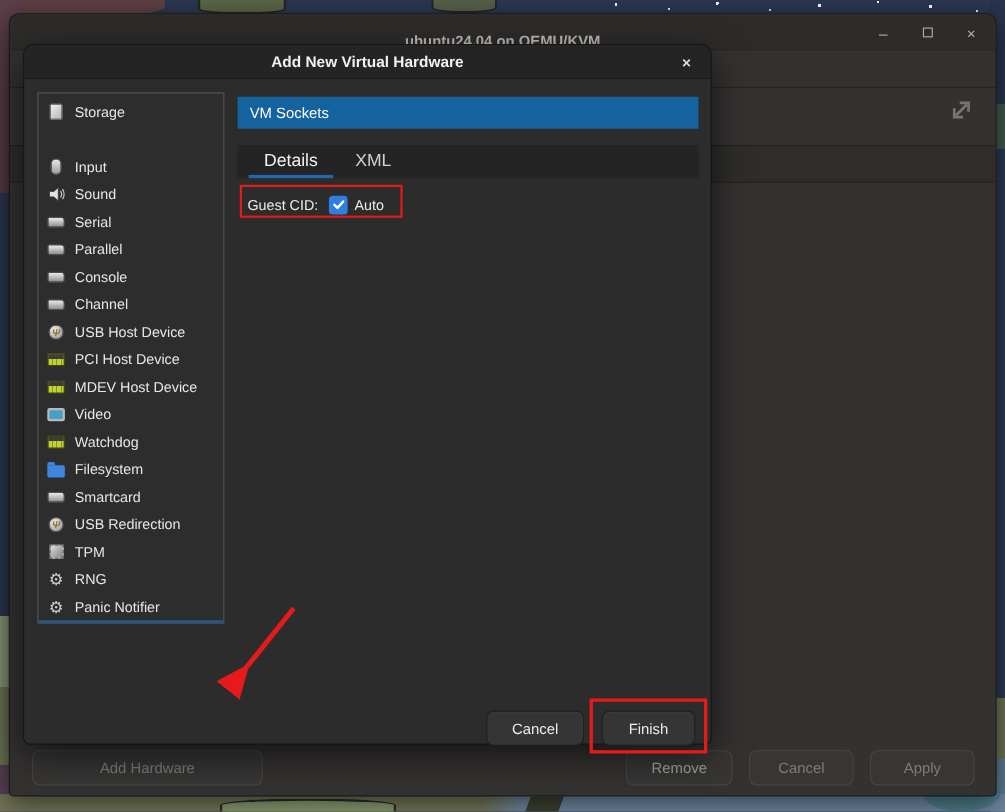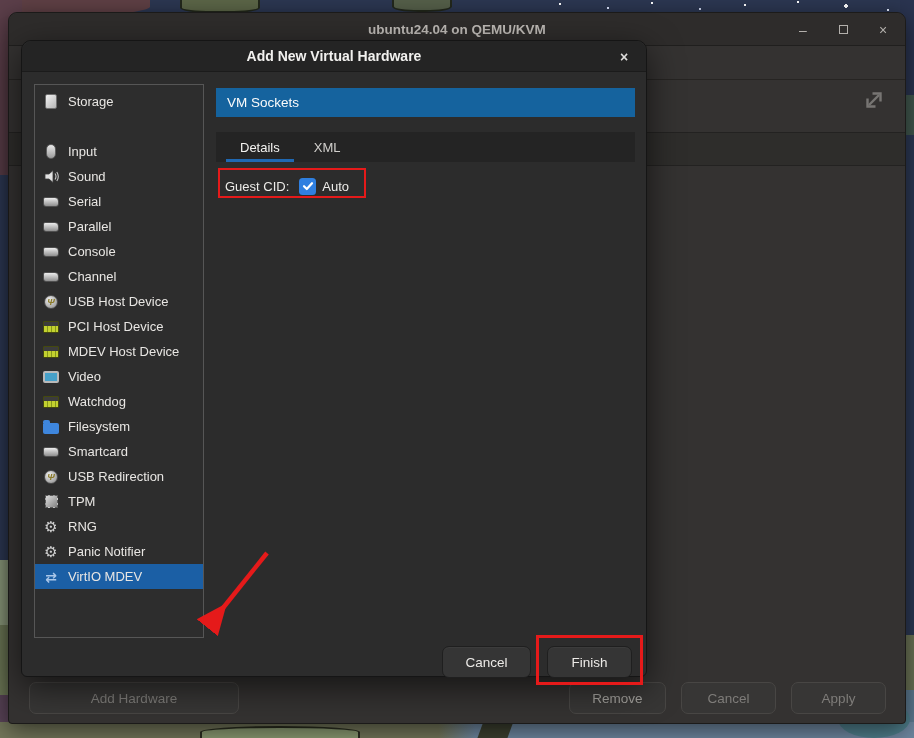--- a/index.html
+++ b/index.html
@@ -28,21 +28,21 @@
   .wp-bottom { left:0; top:722px; width:914px; height:16px;
     background:linear-gradient(90deg,#73765a 0 48%,#6e87a0 52% 100%);}
   .wp-bottom-shape1 { left:200px; top:726px; width:160px; height:12px; background:#8a9a72; border-radius:50% 50% 0 0; border:2px solid #2a2d20; border-bottom:none;}
   .wp-bottom-shape2 { left:480px; top:724px; width:30px; height:14px; background:#3c4030; transform:skewX(-20deg);}
   .wp-bottom-circle { left:838px; top:700px; width:72px; height:38px; background:#4f7f8c; border-radius:50%;}
 
   
   .vm-window { position:absolute; left:8px; top:12px; width:898px; height:712px;
     background:#343231; border-radius:9px 9px 4px 4px; box-shadow:0 6px 24px rgba(0,0,0,.55); border:1px solid #1c1b1a;}
   .vm-titlebar { position:absolute; left:0; top:0; width:100%; height:33px; background:#2e2c2b;
-    border-radius:9px 9px 0 0; border-bottom:1px solid #201f1e; display:flex; align-items:center; justify-content:center;}
+    border-radius:9px 9px 0 0; border-bottom:1px solid #201f1e; display:flex; align-items:flex-end; justify-content:center;}
   .vm-title { font-size:13.5px; font-weight:bold; color:#bdb9b5; }
   .vm-controls { position:absolute; right:14px; top:0; height:33px; display:flex; align-items:center; gap:24px;}
   .wbtn { color:#b3b0ac; font-size:14px; line-height:1; cursor:default; display:flex; align-items:center; justify-content:center; width:16px; height:16px;}
   .wbtn .sq { width:9px; height:9px; border:1.5px solid #b3b0ac; }
   .vm-toolbar-line { position:absolute; left:0; top:66px; width:100%; height:1px; background:#262422;}
   .vm-band { position:absolute; left:0; top:119px; width:100%; height:34px; background:#2e2d2b;
     border-top:1px solid #232221; border-bottom:1px solid #232221;}
   .expand-ico { position:absolute; right:16px; top:72px; width:30px; height:30px; opacity:.75;}
   .vm-footer-btn { position:absolute; height:32px; background:#373635; border:1px solid #484644; border-radius:7px;
     display:flex; align-items:center; justify-content:center; font-size:13.5px; color:#7e7c79;}
@@ -54,21 +54,21 @@
   
   .dialog { position:absolute; left:21px; top:40px; width:626px; height:637px; background:#2c2c2c;
     border-radius:10px 10px 6px 6px; box-shadow:0 10px 34px rgba(0,0,0,.6); border:1px solid #151515;}
   .dlg-titlebar { position:absolute; left:0; top:0; width:100%; height:31px; background:#242424;
     border-radius:10px 10px 0 0; display:flex; align-items:center; justify-content:center; border-bottom:1px solid #1b1b1b;}
   .dlg-title { font-size:14px; font-weight:bold; color:#f2f1ef;}
   .dlg-close { position:absolute; right:11px; top:0; height:31px; width:22px; display:flex; align-items:center; justify-content:center;
     color:#dddcda; font-size:14px; font-weight:bold;}
 
   
-  .sidebar { position:absolute; left:12px; top:43px; width:170px; height:554px; background:#2d2d2d;
+  .sidebar { position:absolute; left:12px; top:43px; width:170px; height:483px; background:#2d2d2d;
     border:1px solid #565656; overflow:hidden; padding-top:4px;}
   .sb-item { height:25px; display:flex; align-items:center; padding-left:7px; }
   .sb-item.selected { background:#1b5fa5; }
   .sb-spacer { height:25px; }
   .sb-label { font-size:13px; color:#e8e6e3; white-space:nowrap; }
   .ic { width:18px; height:18px; margin-right:8px; flex:none; display:flex; align-items:center; justify-content:center; font-size:13px;}
   .ic-disk i { display:block; width:12px; height:15px; background:linear-gradient(135deg,#f2f2f2,#b5b5b5); border:1px solid #6e6e6e; border-radius:2px;}
   .ic-chip i { display:block; width:16px; height:12px; border-radius:1px;
     background:linear-gradient(#3c3c3c 0 4px, transparent 4px), repeating-linear-gradient(90deg,#c3d22f 0 3px,#87981c 3px 4px); border:1px solid #44490e;}
   .ic-mouse i { display:block; width:10px; height:15px; background:linear-gradient(#e9e9e9,#9c9c9c); border:1px solid #5e5e5e; border-radius:5px 5px 5px 5px;}
@@ -80,21 +80,21 @@
   .ic-folder i::before { content:""; position:absolute; left:0; top:-3px; width:7px; height:3px; background:#3e86dd; border-radius:2px 2px 0 0;}
   .ic-tpm i { display:block; width:13px; height:13px; background:linear-gradient(135deg,#dcdcdc,#838383); border:1px dashed #5a5a5a;}
   .ic-gear { color:#cfcfcf; font-size:15px; }
   .ic-arrows { color:#a9c6e8; font-size:14px; font-weight:bold; }
 
   
   .panel { position:absolute; left:194px; top:47px; width:419px; }
   .panel-header { height:29px; background:#15639e; display:flex; align-items:center; padding-left:11px;
     font-size:13.5px; color:#fbfbfb;}
   .tabbar { margin-top:15px; height:30px; background:#242424; display:flex; align-items:stretch; position:relative;}
-  .tab { display:flex; align-items:center; justify-content:center; font-size:13px; position:relative; padding:0 17px;}
+  .tab { display:flex; align-items:center; justify-content:center; font-size:16px; position:relative; padding:0 17px;}
   .tab.active { color:#f4f3f1; }
   .tab.inactive { color:#d2d0cd; }
   .tab.active::after { content:""; position:absolute; left:3px; right:3px; bottom:0; height:3px; background:#1f68b2;}
   .tab1 { margin-left:7px; }
   .cid-row { margin-top:11px; display:flex; align-items:center; padding-left:9px; height:26px;}
   .cid-label { font-size:13px; color:#ecebe8; }
   .checkbox { width:17px; height:17px; background:#2f7fe0; border-radius:3.5px; margin-left:10px;
     display:flex; align-items:center; justify-content:center;}
   .auto-label { font-size:13px; color:#ecebe8; margin-left:6px;}
 

